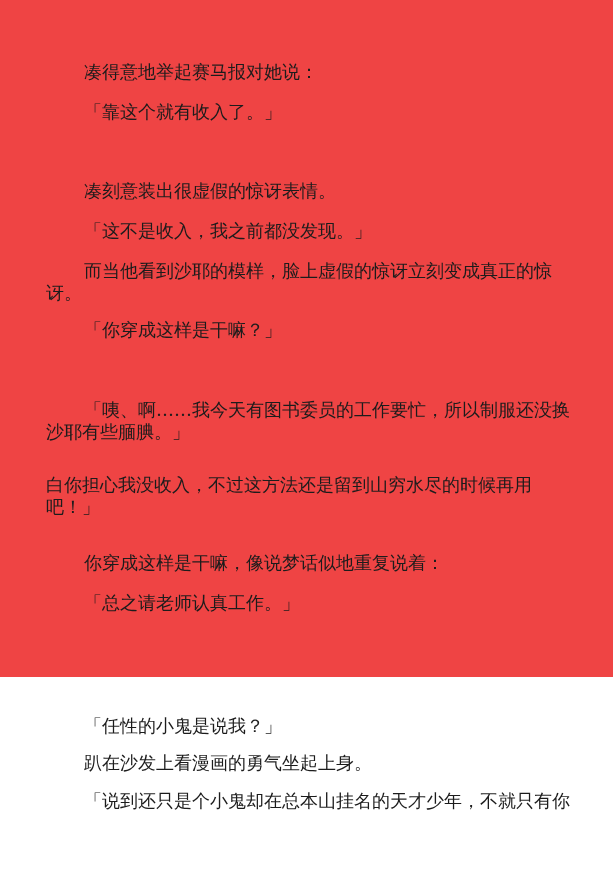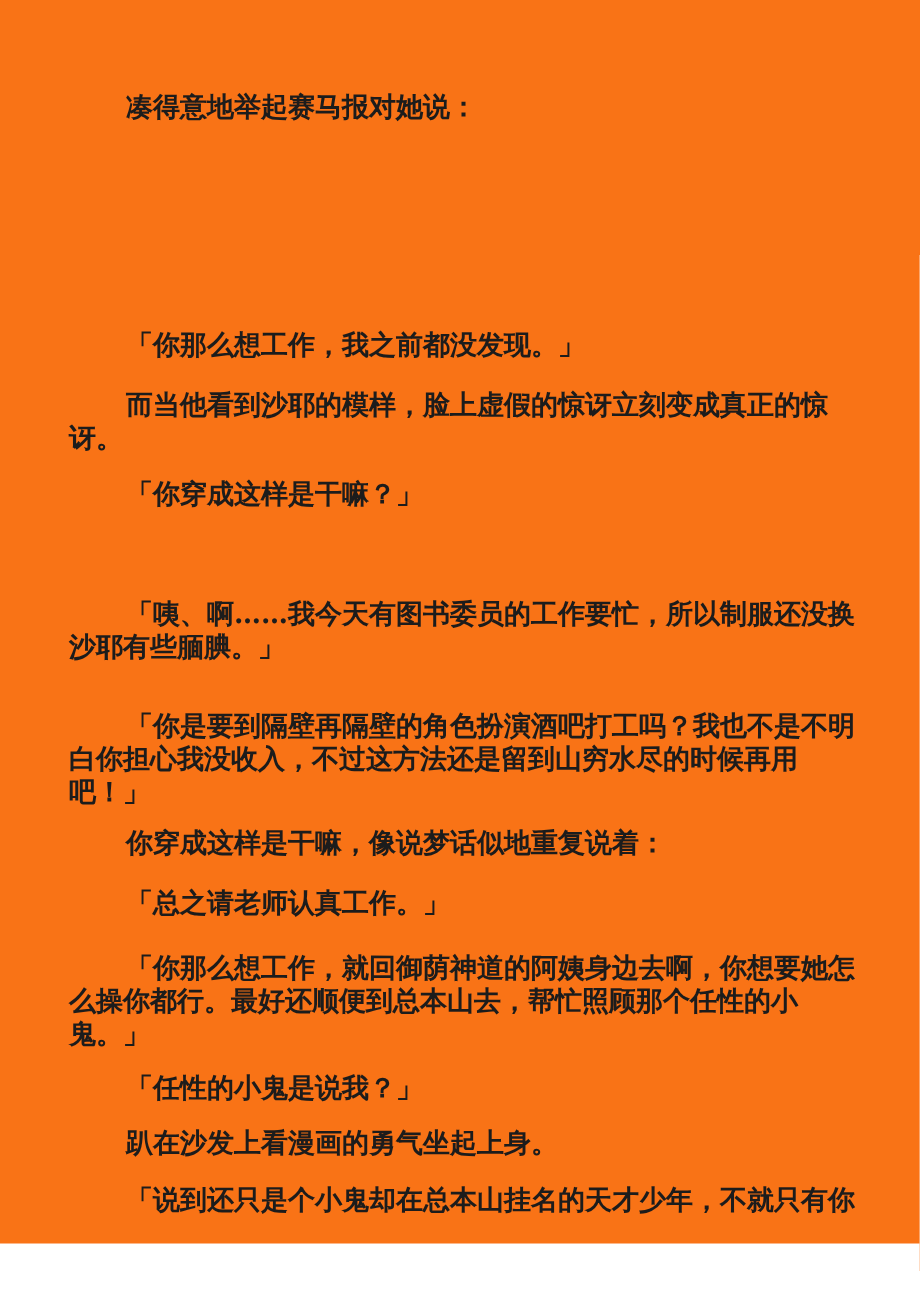--- a/index.html
+++ b/index.html
@@ -11,23 +11,22 @@
     width: 613px;
     height: 869px;
     position: relative;
     overflow: hidden;
     font-family: "DejaVu Serif", "Liberation Serif", serif;
     color: #1c1c1c;
   }
   .page {
     position: absolute;
     left: 0; top: 0;
-    width: 613px; height: 829px;
-    background: #f97316;
-    font-weight: bold;
+    width: 613px; height: 677px;
+    background: #ef4444;
   }
   .para {
     position: absolute;
     left: 46px;
     width: 504px;
     margin: 0;
     font-size: 18px;
     line-height: 22px;
     white-space: nowrap;
   }
@@ -40,51 +39,51 @@
     padding-left: 38px;
   }
 </style>
 </head>
 <body>
 
 <div class="page" id="page">
     <p class="para" style="top: 61px;">
       <span class="line first">凑得意地举起赛马报对她说：</span>
     </p>
+    <p class="para" style="top: 101px;">
+      <span class="line first">「靠这个就有收入了。」</span>
+    </p>
+    <p class="para" style="top: 180px;">
+      <span class="line first">凑刻意装出很虚假的惊讶表情。</span>
+    </p>
     <p class="para" style="top: 220px;">
-      <span class="line first">「你那么想工作，我之前都没发现。」</span>
+      <span class="line first">「这不是收入，我之前都没发现。」</span>
     </p>
     <p class="para" style="top: 260px;">
       <span class="line first">而当他看到沙耶的模样，脸上虚假的惊讶立刻变成真正的惊</span>
       <span class="line">讶。</span>
     </p>
     <p class="para" style="top: 319px;">
       <span class="line first">「你穿成这样是干嘛？」</span>
     </p>
     <p class="para" style="top: 359px; margin-top: 40px;">
       <span class="line first">「咦、啊……我今天有图书委员的工作要忙，所以制服还没换</span>
       <span class="line">沙耶有些腼腆。」</span>
     </p>
     <p class="para" style="top: 417px;">
     </p>
     <p class="para" style="top: 474px;">
-      <span class="line first">「你是要到隔壁再隔壁的角色扮演酒吧打工吗？我也不是不明</span>
       <span class="line">白你担心我没收入，不过这方法还是留到山穷水尽的时候再用</span>
       <span class="line">吧！」</span>
     </p>
     <p class="para" style="top: 552px;">
       <span class="line first">你穿成这样是干嘛，像说梦话似地重复说着：</span>
     </p>
     <p class="para" style="top: 592px;">
       <span class="line first">「总之请老师认真工作。」</span>
-    </p>
-    <p class="para" style="top: 635px;">
-      <span class="line first">「你那么想工作，就回御荫神道的阿姨身边去啊，你想要她怎</span>
-      <span class="line">么操你都行。最好还顺便到总本山去，帮忙照顾那个任性的小</span>
-      <span class="line">鬼。」</span>
     </p>
     <p class="para" style="top: 715px;">
       <span class="line first">「任性的小鬼是说我？」</span>
     </p>
     <p class="para" style="top: 752px;">
       <span class="line first">趴在沙发上看漫画的勇气坐起上身。</span>
     </p>
     <p class="para" style="top: 790px;">
       <span class="line first">「说到还只是个小鬼却在总本山挂名的天才少年，不就只有你</span>
     </p>

